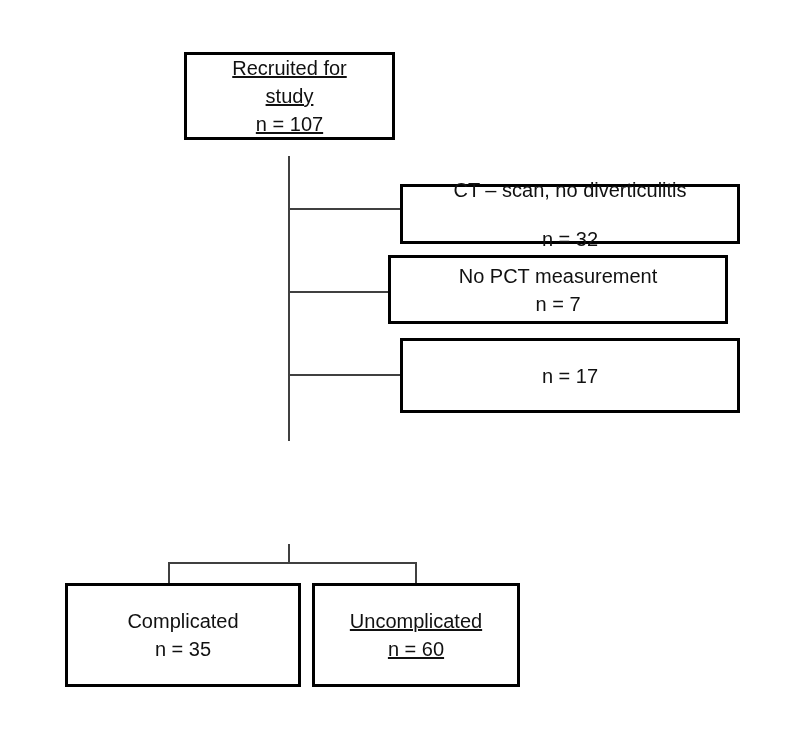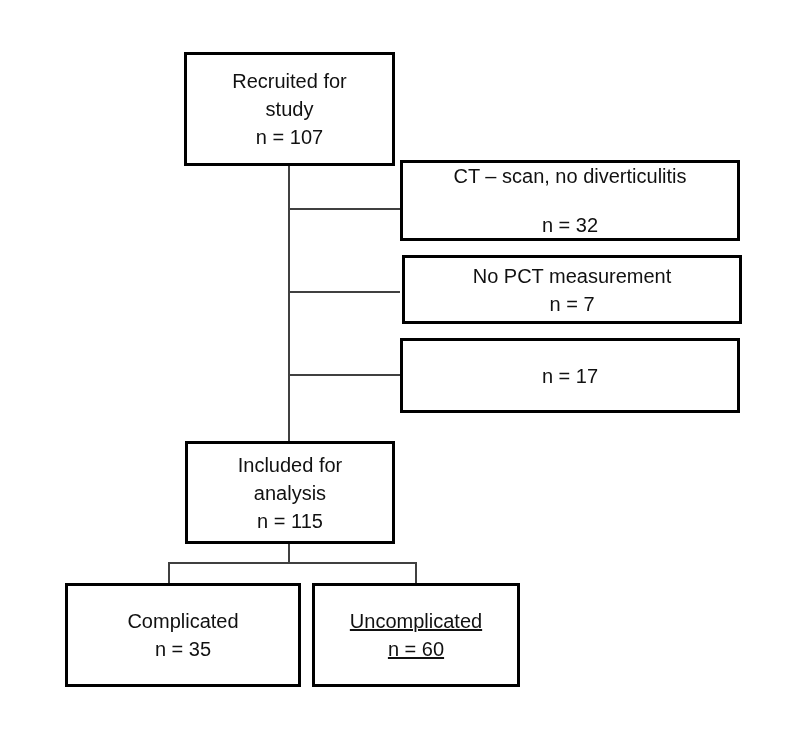--- a/index.html
+++ b/index.html
@@ -34,23 +34,23 @@
     white-space: nowrap;
   }
   .line {
     position: absolute;
     background: #404040;
   }
   .line.v { width: 2px; }
   .line.h { height: 2px; }
 
   
-  #node-recruited      { left: 184px; top:  52px; width: 211px; height: 114px; }
-  #node-excl-ct        { left: 400px; top: 160px; width: 340px; height:  81px; gap: 21px; }
-  #node-excl-pct       { left: 402px; top: 255px; width: 340px; height:  69px; }
+  #node-recruited      { left: 184px; top:  52px; width: 211px; height: 88px; text-decoration: underline; }
+  #node-excl-ct        { left: 400px; top: 184px; width: 340px; height:  60px; gap: 21px; }
+  #node-excl-pct       { left: 388px; top: 255px; width: 340px; height:  69px; }
   #node-excl-ab        { left: 400px; top: 338px; width: 340px; height:  75px; }
   #node-included       { left: 185px; top: 441px; width: 210px; height: 103px; }
   #node-complicated    { left:  65px; top: 583px; width: 236px; height: 104px; }
   #node-uncomplicated  { left: 312px; top: 583px; width: 208px; height: 104px; text-decoration: underline; }
 
   
   #conn-main-v   { left: 288px; top: 156px; height: 285px; }
   #conn-branch1  { left: 289px; top: 208px; width: 111px; }
   #conn-branch2  { left: 289px; top: 291px; width: 111px; }
   #conn-branch3  { left: 289px; top: 374px; width: 111px; }
@@ -86,25 +86,20 @@
 
   <div class="node" id="node-excl-pct">
     <span>No PCT measurement</span>
     <span>n = 7</span>
   </div>
 
   <div class="node" id="node-excl-ab">
     <span>n = 17</span>
   </div>
 
-  <div class="node" id="node-included">
-    <span>Included for</span>
-    <span>analysis</span>
-    <span>n = 115</span>
-  </div>
 
   <div class="node" id="node-complicated">
     <span>Complicated</span>
     <span>n = 35</span>
   </div>
 
   <div class="node" id="node-uncomplicated">
     <span>Uncomplicated</span>
     <span>n = 60</span>
   </div>

